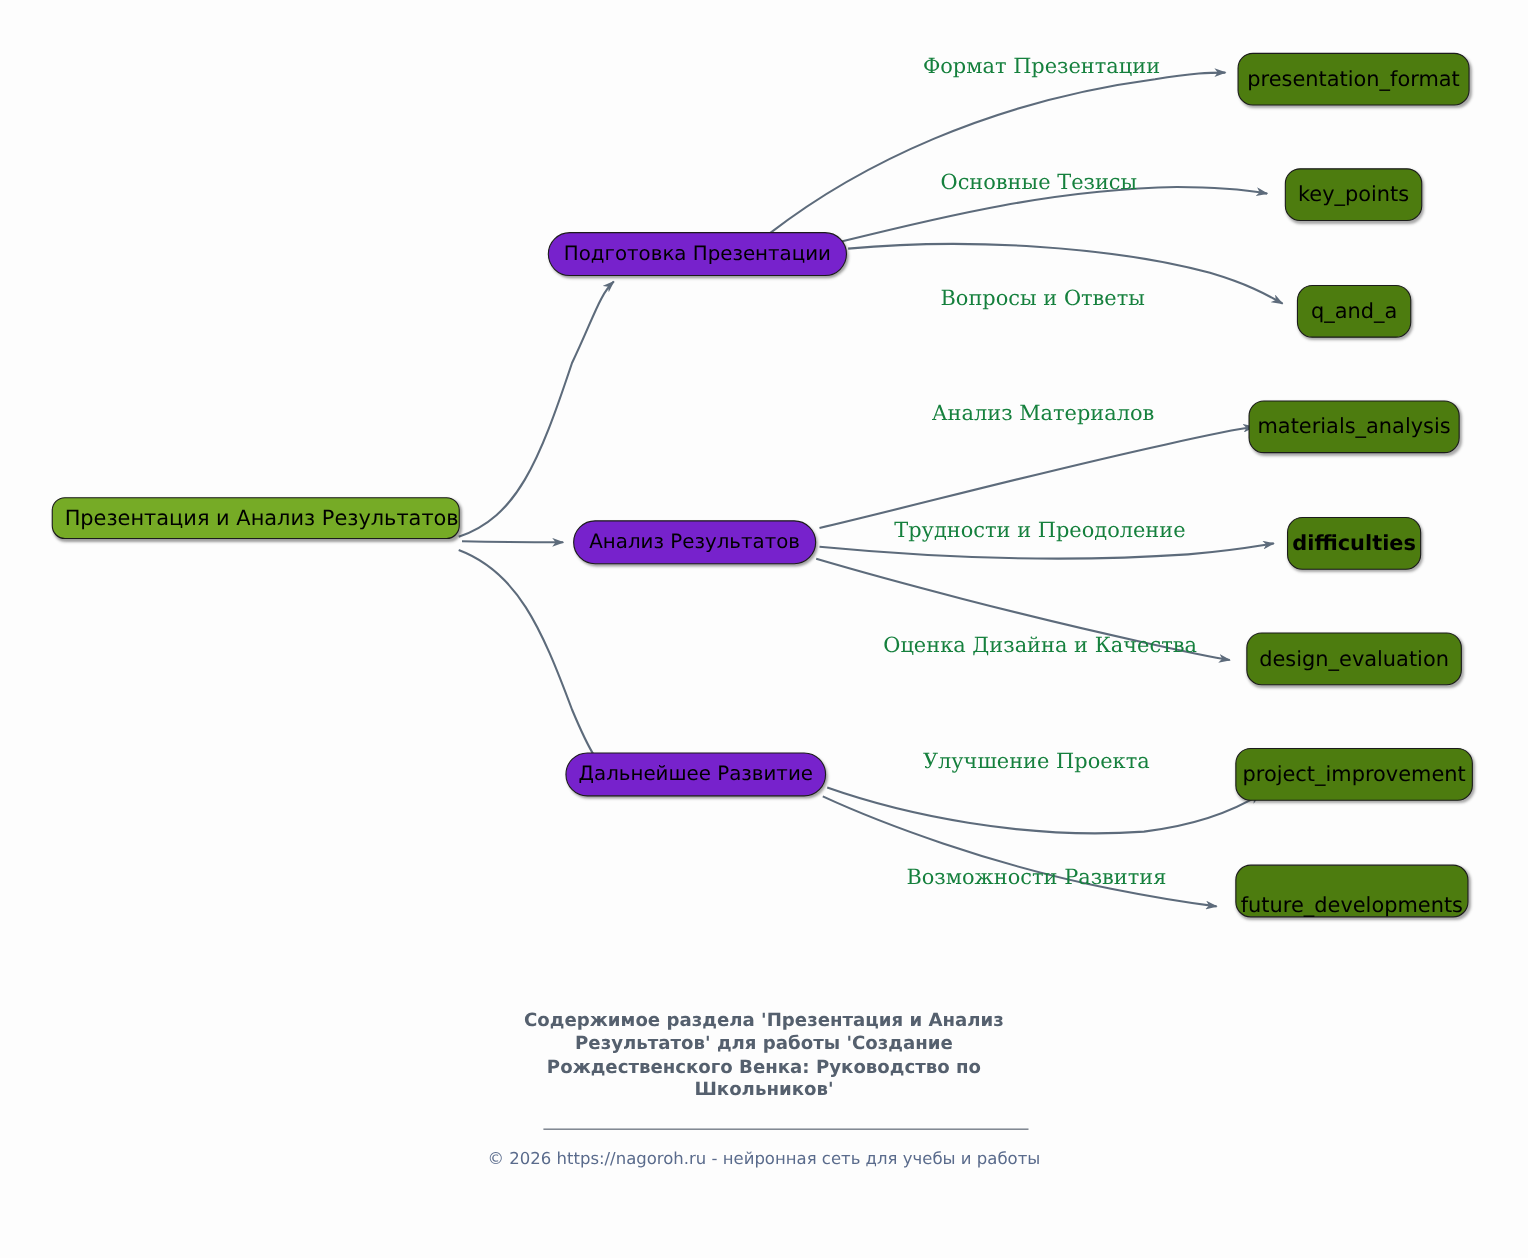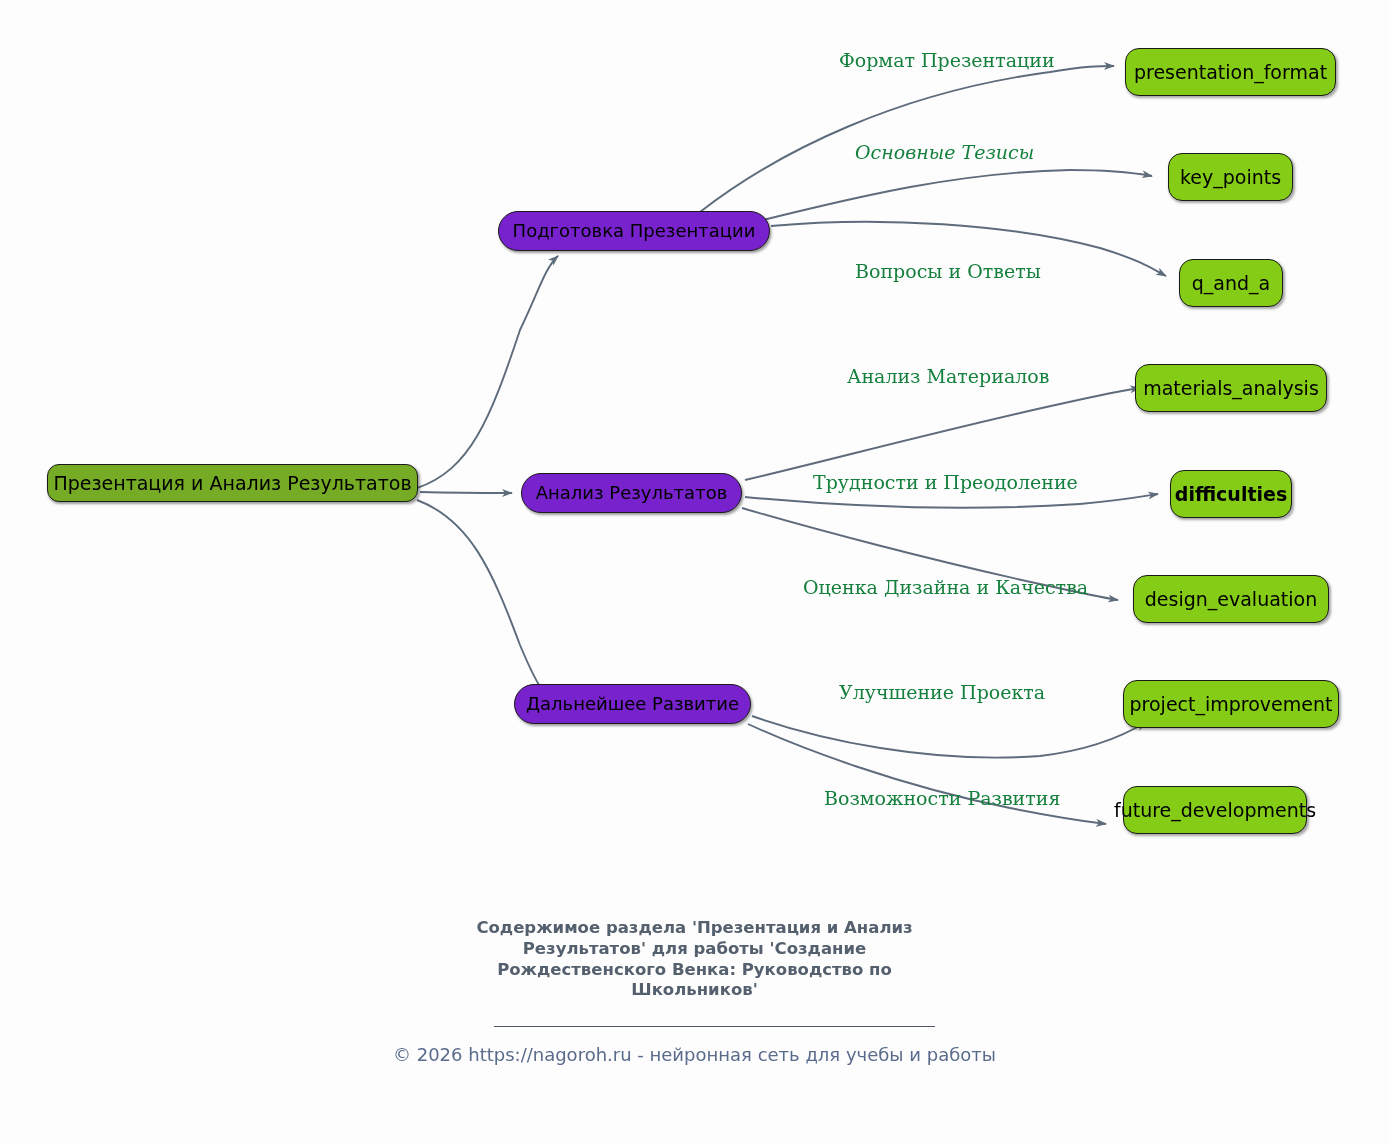--- a/index.html
+++ b/index.html
@@ -42,21 +42,21 @@
   .node-branch {
     background: #7722cc;
     border: 1.6px solid #1b1b1b;
     border-radius: 20px;
     color: #000000;
     font-size: 18px;
     font-family: "DejaVu Sans", sans-serif;
     box-shadow: 1.5px 2px 2.5px rgba(40,40,40,0.45);
   }
   .node-leaf {
-    background: #84cc16;
+    background: #4d7c0f;
     border: 1.7px solid #1b1b1b;
     border-radius: 14px;
     color: #000000;
     font-size: 19px;
     font-family: "DejaVu Sans", sans-serif;
     box-shadow: 1.5px 2px 2.5px rgba(40,40,40,0.40);
   }
   .edge-label {
     position: absolute;
     color: #15803d;
@@ -87,21 +87,21 @@
     border-top: 1.6px solid #4e5766;
   }
   #footer {
     position: absolute;
     left: 0;
     right: 0;
     top: 1044px;
     text-align: center;
     color: #5a6b8c;
     font-family: "DejaVu Sans", sans-serif;
-    font-size: 18px;
+    font-size: 15px;
   }
 </style>
 </head>
 <body>
 
 <svg id="canvas" viewBox="0 0 1389 1144">
   <defs>
     <marker id="arrow" markerWidth="11" markerHeight="8" refX="10" refY="4" orient="auto" markerUnits="userSpaceOnUse">
       <path d="M0,0 L11,4 L0,8 L3,4 Z" fill="#5d6b7b"></path>
     </marker>
@@ -117,21 +117,21 @@
 
     <path d="M745,480 C830,460 950,428 1060,404 C1105,394 1125,390 1140,388"></path>
     <path d="M745,497 C840,506 960,512 1080,504 C1125,500 1145,496 1158,494"></path>
     <path d="M742,508 C810,528 930,560 1040,584 C1085,594 1105,598 1118,600"></path>
 
     <path d="M752,716 C820,740 930,764 1040,756 C1090,750 1125,735 1146,722"></path>
     <path d="M748,724 C800,748 900,786 1010,808 C1060,818 1090,822 1106,824"></path>
   </g>
 </svg>
 
-<div class="node node-root" style="left:47px; top:464px; width:371px; height:38px;">
+<div class="node node-root" style="left:47px; top:452px; width:371px; height:38px;justify-content:flex-end;">
   <span>Презентация и Анализ Результатов</span>
 </div>
 
 <div class="node node-branch" style="left:498px; top:211px; width:272px; height:40px;">
   <span>Подготовка Презентации</span>
 </div>
 
 <div class="node node-branch" style="left:521px; top:473px; width:221px; height:40px;">
   <span>Анализ Результатов</span>
 </div>
@@ -161,26 +161,26 @@
 </div>
 
 <div class="node node-leaf" style="left:1133px; top:575px; width:196px; height:48px;">
   <span>design_evaluation</span>
 </div>
 
 <div class="node node-leaf" style="left:1123px; top:680px; width:216px; height:48px;">
   <span>project_improvement</span>
 </div>
 
-<div class="node node-leaf" style="left:1123px; top:786px; width:184px; height:48px;">
+<div class="node node-leaf" style="left:1123px; top:786px; width:212px; height:48px;align-items:flex-end;">
   <span>future_developments</span>
 </div>
 
 <div class="edge-label" style="left:839px; top:51px;">Формат Презентации</div>
-<div class="edge-label" style="left:855px; top:143px;font-style:italic;">Основные Тезисы</div>
+<div class="edge-label" style="left:855px; top:157px;">Основные Тезисы</div>
 <div class="edge-label" style="left:855px; top:262px;">Вопросы и Ответы</div>
 <div class="edge-label" style="left:847px; top:367px;">Анализ Материалов</div>
 <div class="edge-label" style="left:813px; top:473px;">Трудности и Преодоление</div>
 <div class="edge-label" style="left:803px; top:578px;">Оценка Дизайна и Качества</div>
 <div class="edge-label" style="left:839px; top:683px;">Улучшение Проекта</div>
 <div class="edge-label" style="left:824px; top:789px;">Возможности Развития</div>
 
 <div id="caption">
   <span class="cap-line">Содержимое раздела 'Презентация и Анализ</span>
   <span class="cap-line">Результатов' для работы 'Создание</span>

